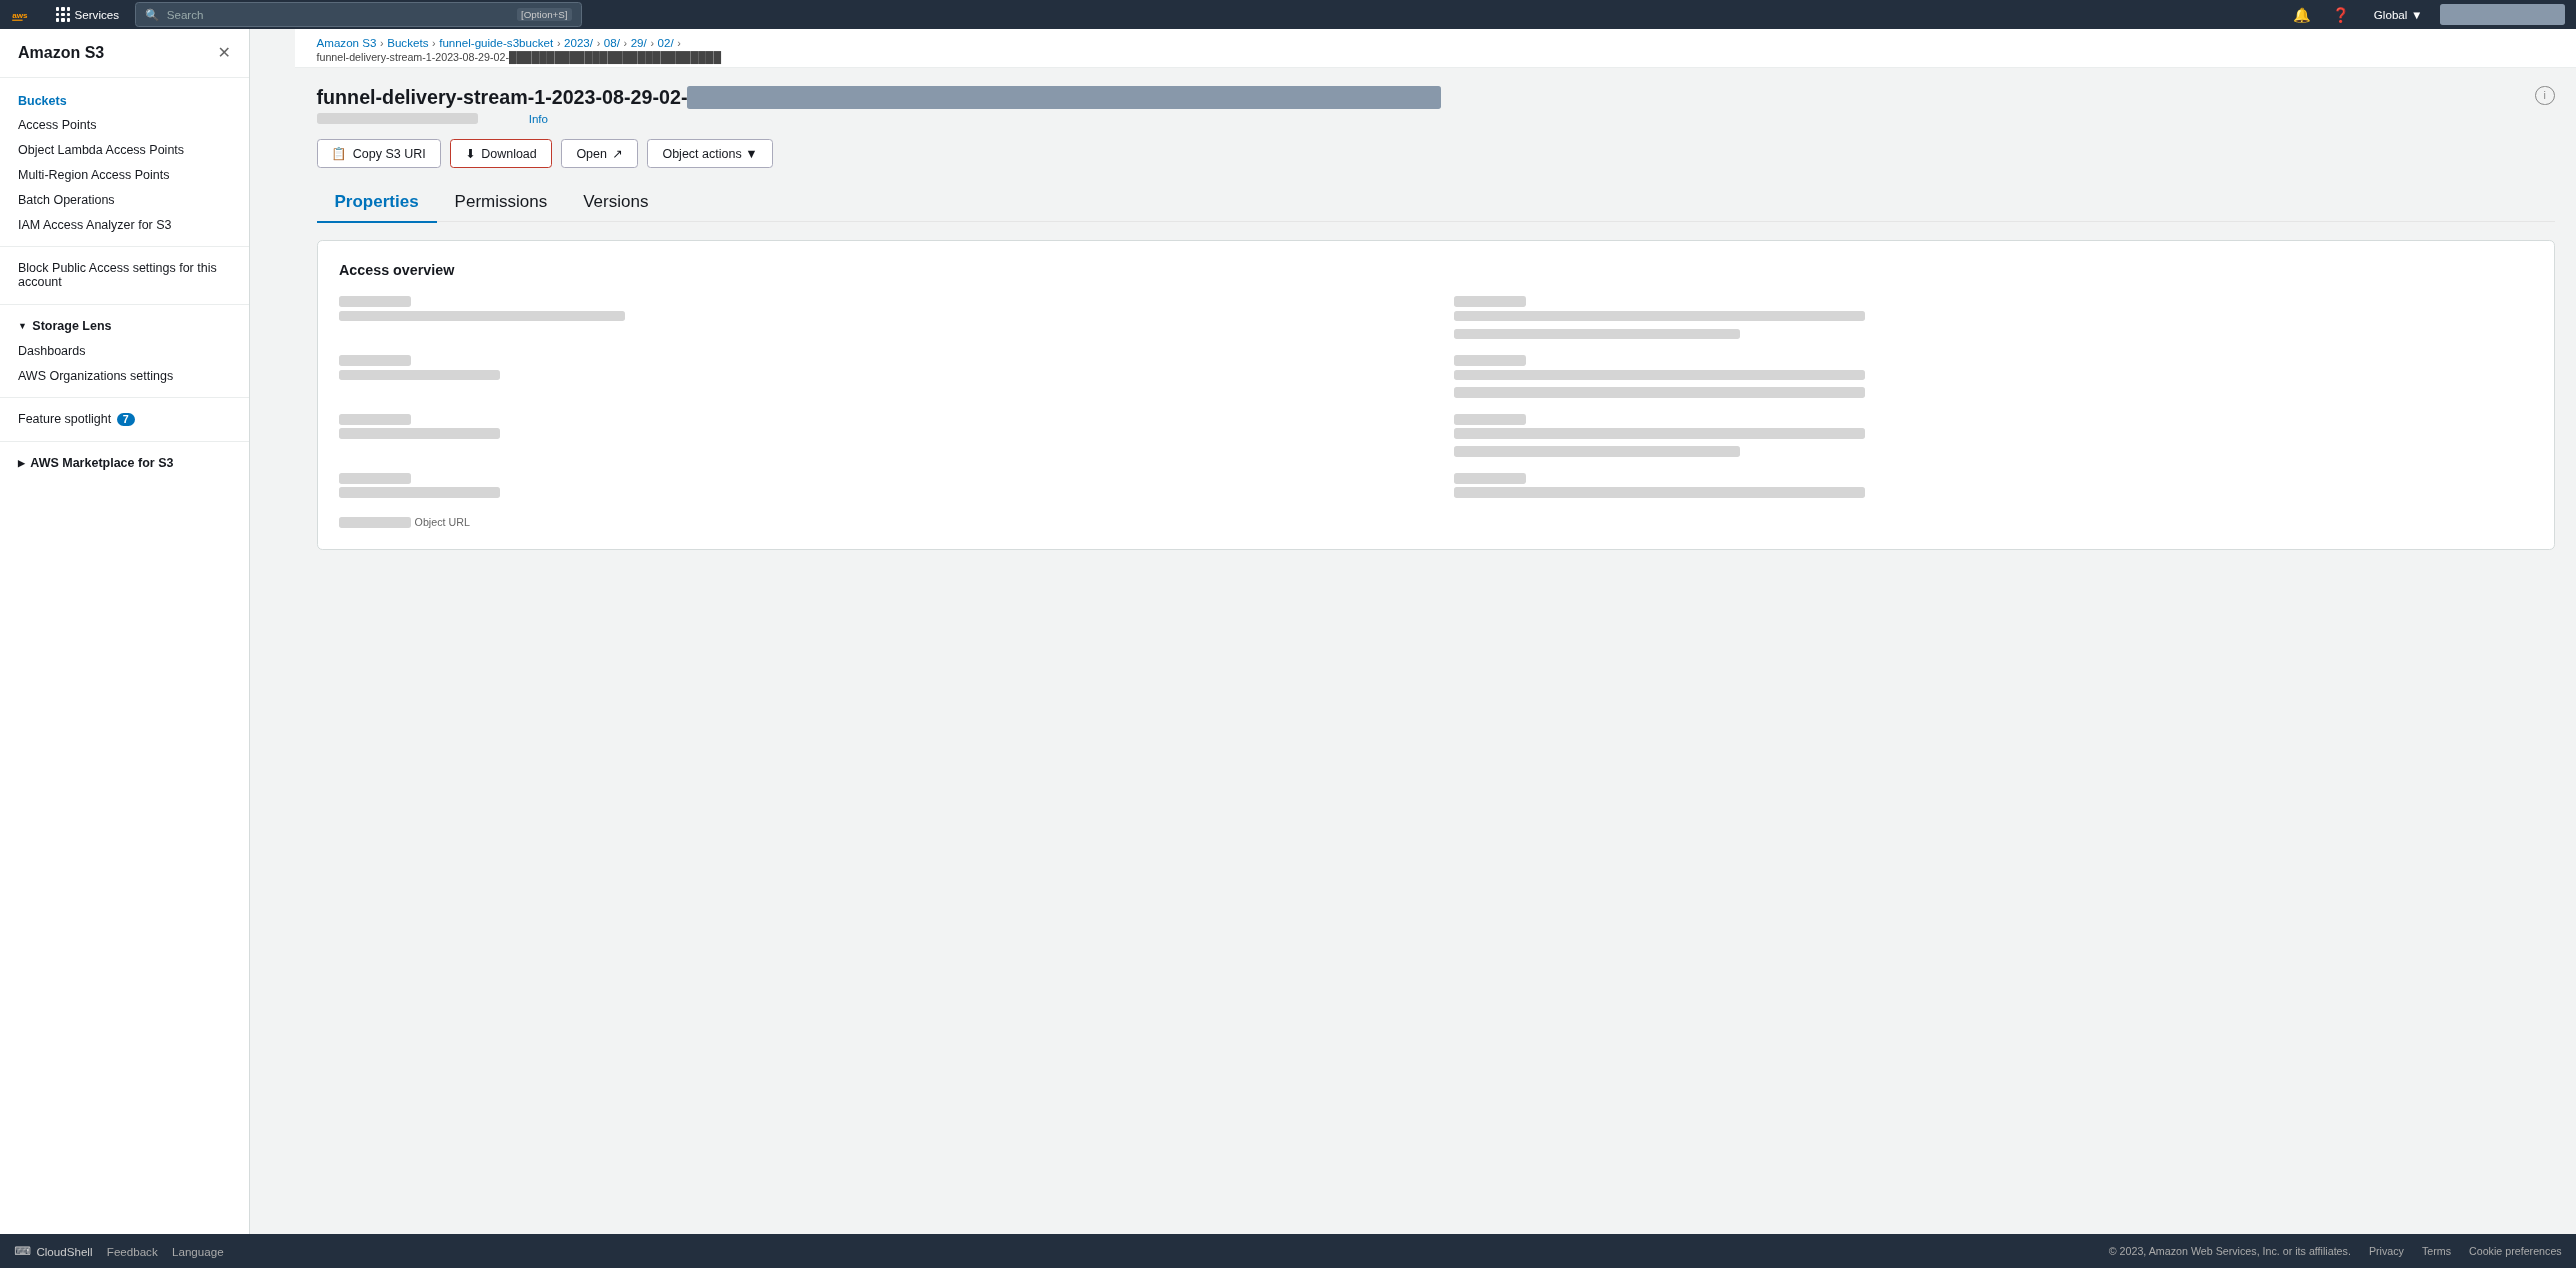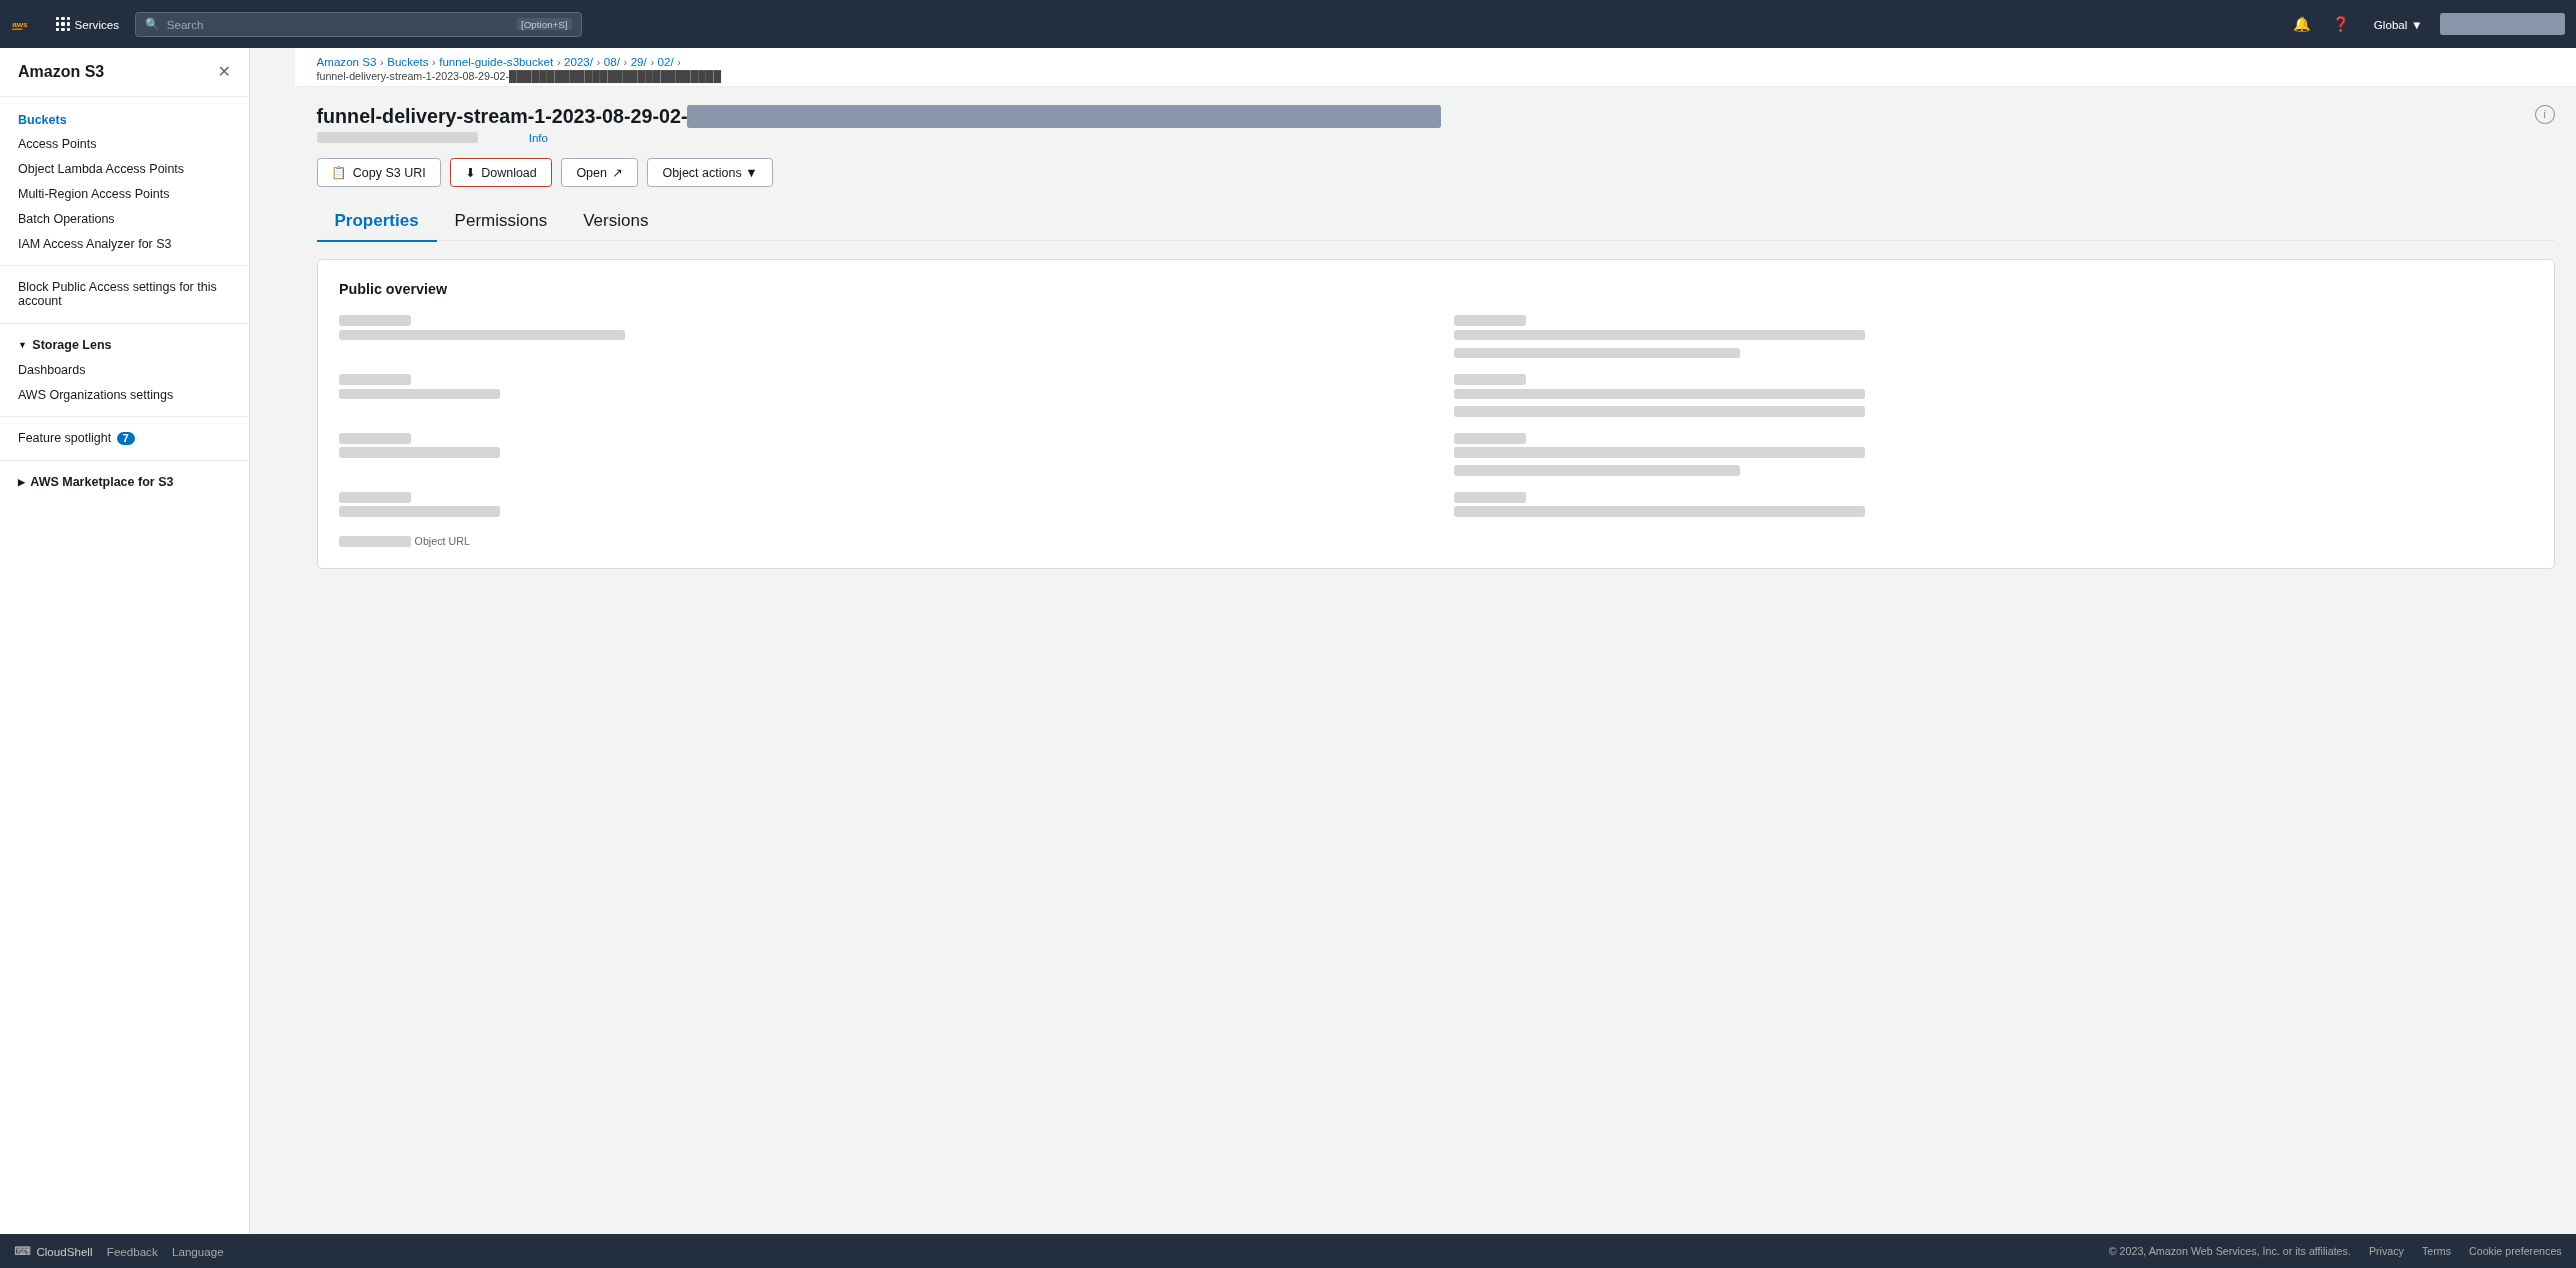--- a/index.html
+++ b/index.html
@@ -2,21 +2,21 @@
 <html style="font-size:14.3px"><head>
   <meta charset="utf-8">
   <style>
     * { box-sizing: border-box; margin: 0; padding: 0; }
     body { font-family: "Amazon Ember", Arial, sans-serif; font-size: 12.5px; background: #f2f3f3; color: #16191f; height: 100vh; display: flex; flex-direction: column; }
 
     
     .top-nav {
       background: #232f3e;
       color: #fff;
-      height: 48px;
+      height: 29px;
       display: flex;
       align-items: center;
       padding: 0 10.7px;
       gap: 10.7px;
       flex-shrink: 0;
       z-index: 100;
     }
     .aws-logo {
       width: 29px;
       height: 18px;
@@ -497,21 +497,21 @@
         </button>
       </div>
 
       <div class="tabs">
         <div class="tab active">Properties</div>
         <div class="tab">Permissions</div>
         <div class="tab">Versions</div>
       </div>
 
       <div class="card">
-        <div class="card-title">Public overview</div>
+        <div class="card-title">Access overview</div>
 
         <div class="overview-grid">
 
           <div class="overview-item">
             <span class="blurred-bar blurred-bar-sm">&nbsp;</span>
             <span class="blurred-bar blurred-bar-lg">&nbsp;</span>
           </div>
           <div class="overview-item">
             <span class="blurred-bar blurred-bar-sm">&nbsp;</span>
             <span class="blurred-bar blurred-bar-xl">&nbsp;</span>

